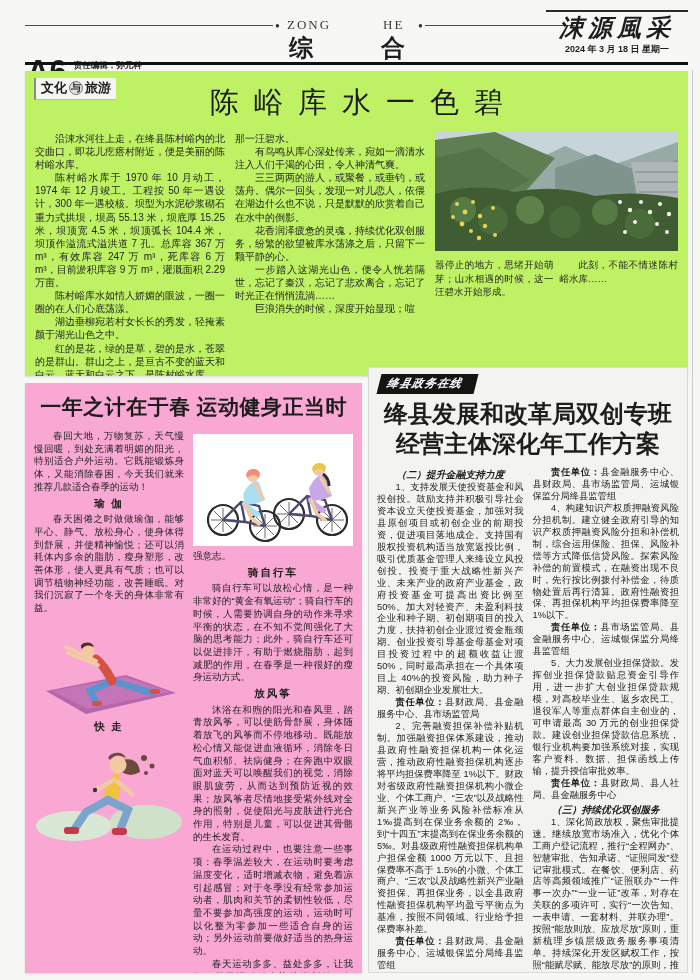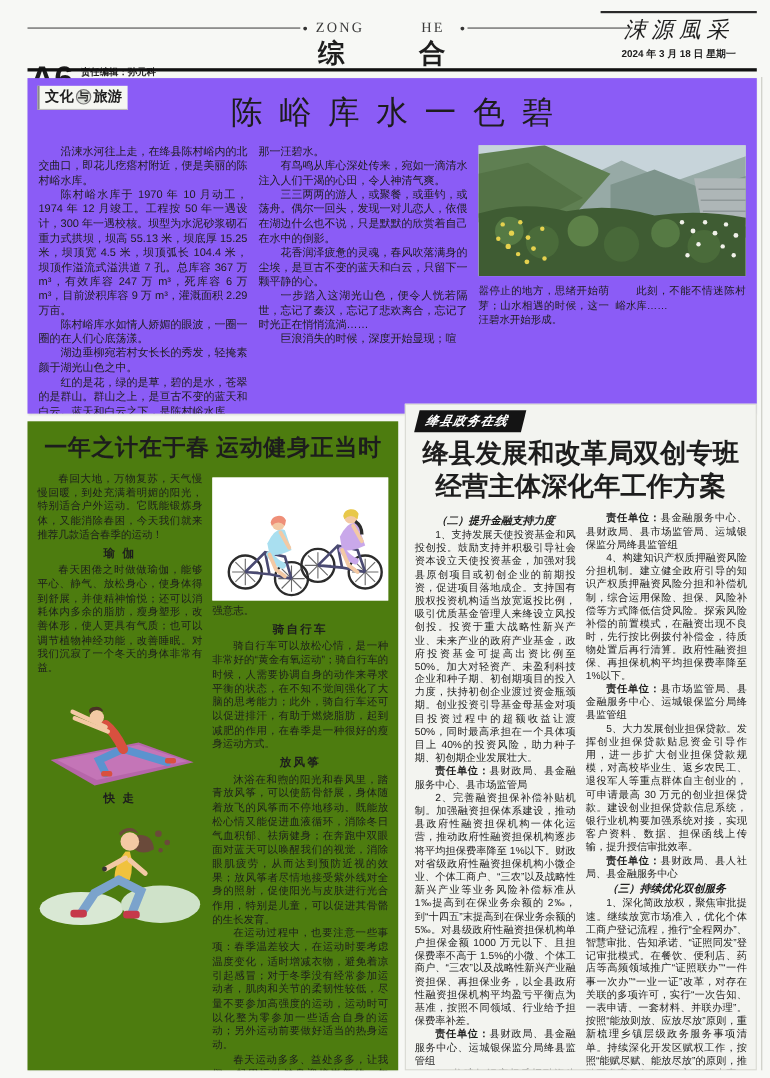--- a/index.html
+++ b/index.html
@@ -16,42 +16,42 @@
   .hline { position:absolute; top:17px; border-top:1px solid #4a4a4a; }
   .hl-a { left:0; width:248px; }
   .hl-b { left:400px; width:150px; }
   .hdot { position:absolute; top:13px; font-size:8px; color:#333; }
   .hd-a { left:250px; } .hd-b { left:393px; }
   .pinyin { position:absolute; top:9px; font-family:"Liberation Serif",serif; font-size:13px; color:#3a3a3a; letter-spacing:2px; }
   .py-a { left:262px; } .py-b { left:358px; }
   .secchar { position:absolute; top:24px; font-size:24px; font-weight:bold; font-family:"Liberation Serif",serif; }
   .sc-a { left:264px; } .sc-b { left:356px; }
   .masthead { position:absolute; right:0; top:2px; width:142px; text-align:center; border-top:2px solid #2a2a2a; padding-top:3px; }
-  .masthead-name { font-family:"Liberation Serif",serif; font-style:italic; font-weight:normal; font-size:20px; letter-spacing:5px; line-height:26px; white-space:nowrap; }
+  .masthead-name { font-family:"Liberation Serif",serif; font-style:italic; font-weight:bold; font-size:24px; letter-spacing:5px; line-height:26px; white-space:nowrap; }
   .masthead-date { font-size:9px; font-weight:bold; margin-top:2px; }
   .rule-thick { position:absolute; left:25px; top:62px; width:663px; height:3px; background:#111; }
   .vline-right { position:absolute; left:692px; top:70px; width:1px; height:903px; background:#c9cac3; }
 
   
-  .art1 { position:absolute; left:25px; top:71px; width:663px; height:305px; background:#8b5cf6; padding:5px 10px; overflow:hidden; box-shadow:0 1px 2px rgba(0,0,0,.12); }
+  .art1 { position:absolute; left:25px; top:71px; width:663px; height:305px; background:#bef264; padding:5px 10px; overflow:hidden; box-shadow:0 1px 2px rgba(0,0,0,.12); }
   .tag1 { position:absolute; left:9px; top:7px; display:flex; align-items:center; gap:2px; font-weight:bold; font-size:13px; font-family:"Liberation Serif",serif; border-left:2px solid #8a8a8a; border-bottom:1px solid #bbb; padding:1px 5px 2px 5px; background:#f5f6f2; }
   .tag1 .circ { display:inline-flex; width:14px; height:14px; border:1px solid #777; border-radius:50%; font-size:10px; align-items:center; justify-content:center; background:#dfe2dc; font-weight:bold; }
   .art1-title { text-align:center; font-size:29px; font-weight:normal; font-family:"Liberation Serif",serif; letter-spacing:15px; margin:7px 0 9px 15px; white-space:nowrap; }
   .art1-body { display:flex; gap:10px; }
   .art1 .tcol { width:195px; font-size:10px; line-height:13.1px; text-align:justify; }
   .tcol p { text-indent:2em; }
   p.noind { text-indent:0 !important; }
   .photo-blk { width:243px; }
   .photo { width:243px; height:119px; display:block; background:#c7d3d8; }
   .cap-row { display:flex; gap:6px; margin-top:7px; font-size:9.5px; line-height:13.5px; text-align:justify; }
   .cap-row > div { flex:1; }
   .cap-right { text-indent:2em; }
 
   
-  .art2 { position:absolute; left:25px; top:383px; width:337px; height:590px; background:#4d7c0f; padding:7px 9px; overflow:hidden; box-shadow:0 1px 2px rgba(0,0,0,.12); }
+  .art2 { position:absolute; left:25px; top:383px; width:337px; height:590px; background:#f9a8d4; padding:7px 9px; overflow:hidden; box-shadow:0 1px 2px rgba(0,0,0,.12); }
   .art2-title { text-align:center; font-size:21px; font-weight:bold; font-family:"Liberation Serif",serif; margin:3px 0 9px; letter-spacing:.5px; white-space:nowrap; }
   .art2-body { display:flex; gap:9px; }
   .art2 .col { width:160px; font-size:9.5px; line-height:12.7px; text-align:justify; }
   .art2 .col p { text-indent:2em; }
   .art2 h4 { text-align:center; font-size:10.5px; margin:4px 0 3px; font-family:"Liberation Serif",serif; letter-spacing:2px; }
   .illus { display:block; margin:4px auto; background:#fff; }
   .illus.nobg { background:transparent; }
 
   
   .art3 { position:absolute; left:368px; top:367px; width:320px; height:606px; background:#f3f4f0; border:1px solid #d9dad3; padding:5px 8px 6px; overflow:hidden; }
@@ -102,21 +102,21 @@
       <p>沿涑水河往上走，在绛县陈村峪内的北交曲口，即花儿疙瘩村附近，便是美丽的陈村峪水库。</p>
       <p>陈村峪水库于 1970 年 10 月动工，1974 年 12 月竣工。工程按 50 年一遇设计，300 年一遇校核。坝型为水泥砂浆砌石重力式拱坝，坝高 55.13 米，坝底厚 15.25 米，坝顶宽 4.5 米，坝顶弧长 104.4 米，坝顶作溢流式溢洪道 7 孔。总库容 367 万 m³，有效库容 247 万 m³，死库容 6 万 m³，目前淤积库容 9 万 m³，灌溉面积 2.29 万亩。</p>
       <p>陈村峪库水如情人娇媚的眼波，一圈一圈的在人们心底荡漾。</p>
       <p>湖边垂柳宛若村女长长的秀发，轻掩素颜于湖光山色之中。</p>
       <p>红的是花，绿的是草，碧的是水，苍翠的是群山。群山之上，是亘古不变的蓝天和白云。蓝天和白云之下，是陈村峪水库</p>
     </div>
     <div class="tcol">
       <p class="noind">那一汪碧水。</p>
       <p>有鸟鸣从库心深处传来，宛如一滴清水注入人们干渴的心田，令人神清气爽。</p>
       <p>三三两两的游人，或聚餐，或垂钓，或荡舟。偶尔一回头，发现一对儿恋人，依偎在湖边什么也不说，只是默默的欣赏着自己在水中的倒影。</p>
-      <p>花香润泽疲惫的灵魂，春风吹落满身的尘埃，是亘古不变的蓝天和白云，只留下一颗平静的心。</p>
+      <p>花香润泽疲惫的灵魂，持续优化双创服务，纷繁的欲望被库水荡涤之后，只留下一颗平静的心。</p>
       <p>一步踏入这湖光山色，便令人恍若隔世，忘记了秦汉，忘记了悲欢离合，忘记了时光正在悄悄流淌……</p>
       <p>巨浪消失的时候，深度开始显现；喧</p>
     </div>
     <div class="photo-blk">
       <svg class="photo" viewBox="0 0 243 119">
         <rect x="0" y="0" width="243" height="119" fill="#c7d4da"></rect>
         <polygon points="0,44 35,20 80,38 130,14 175,34 243,10 243,70 0,70" fill="#97aaa6"></polygon>
         <polygon points="120,36 160,22 205,40 243,28 243,72 120,72" fill="#7e948c"></polygon>
         <polygon points="0,8 60,0 120,26 90,60 0,70" fill="#5f7f52"></polygon>
         <polygon points="0,26 45,16 95,48 55,68 0,66" fill="#547346"></polygon>

